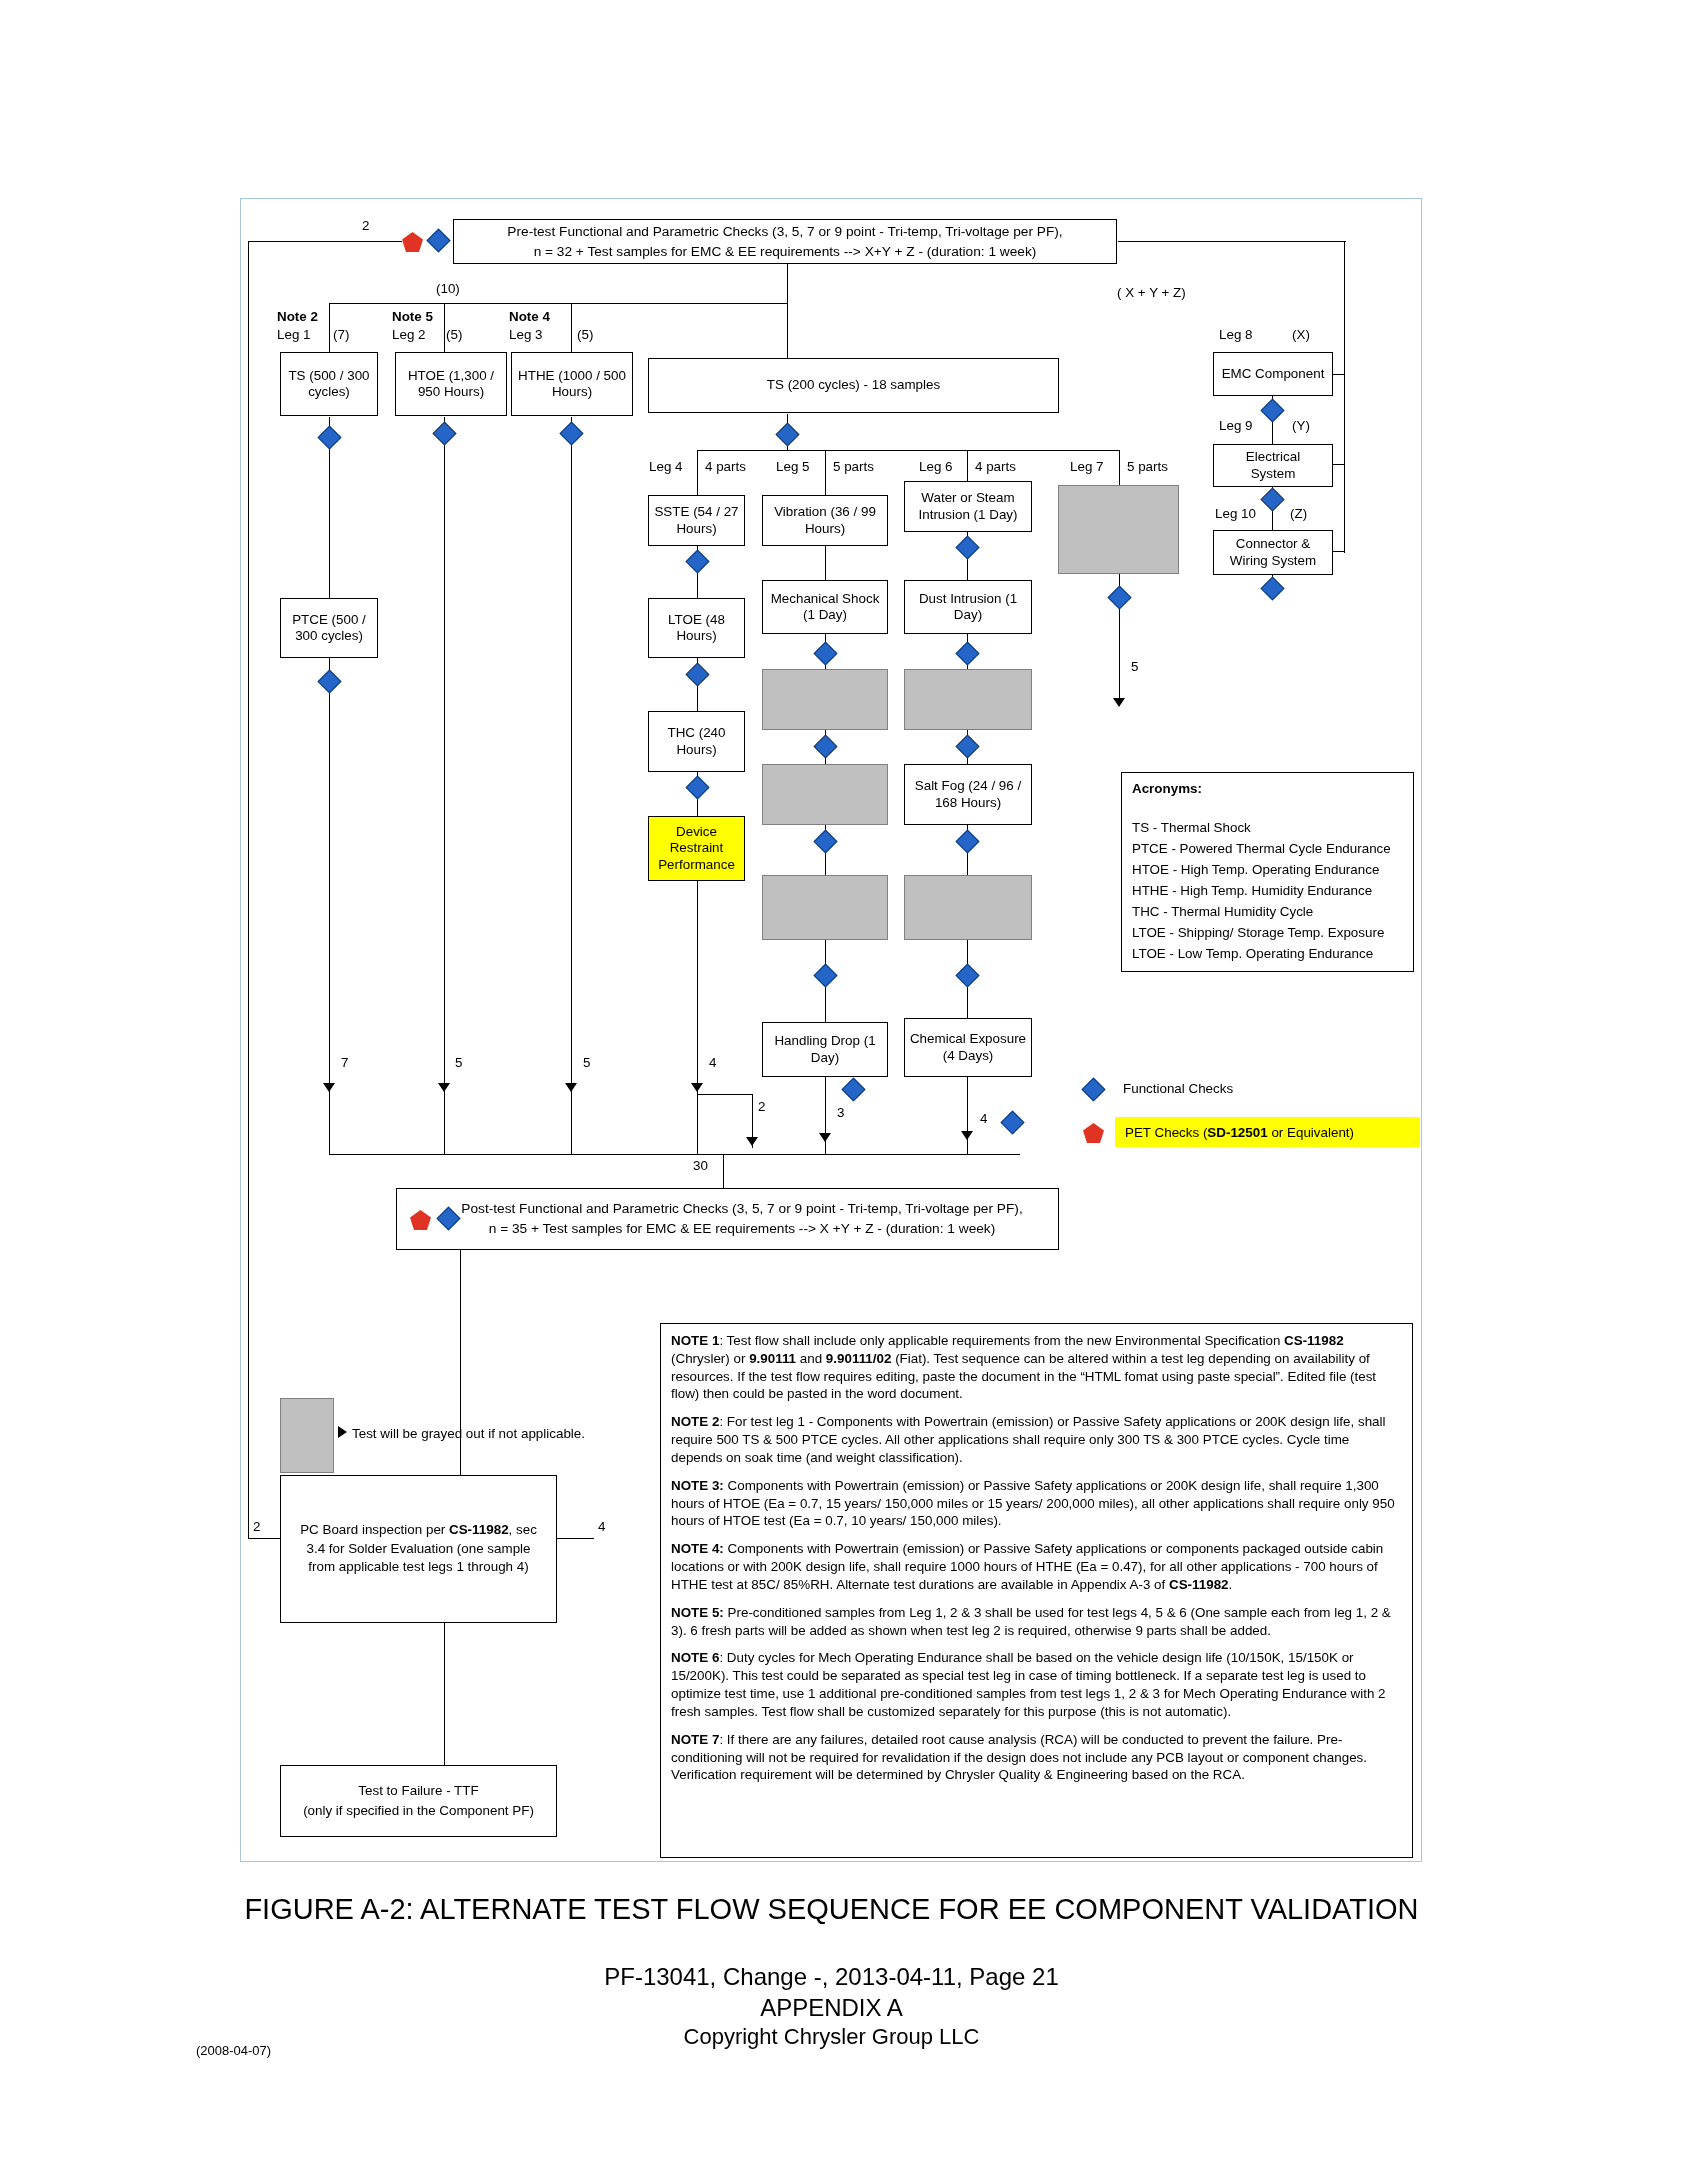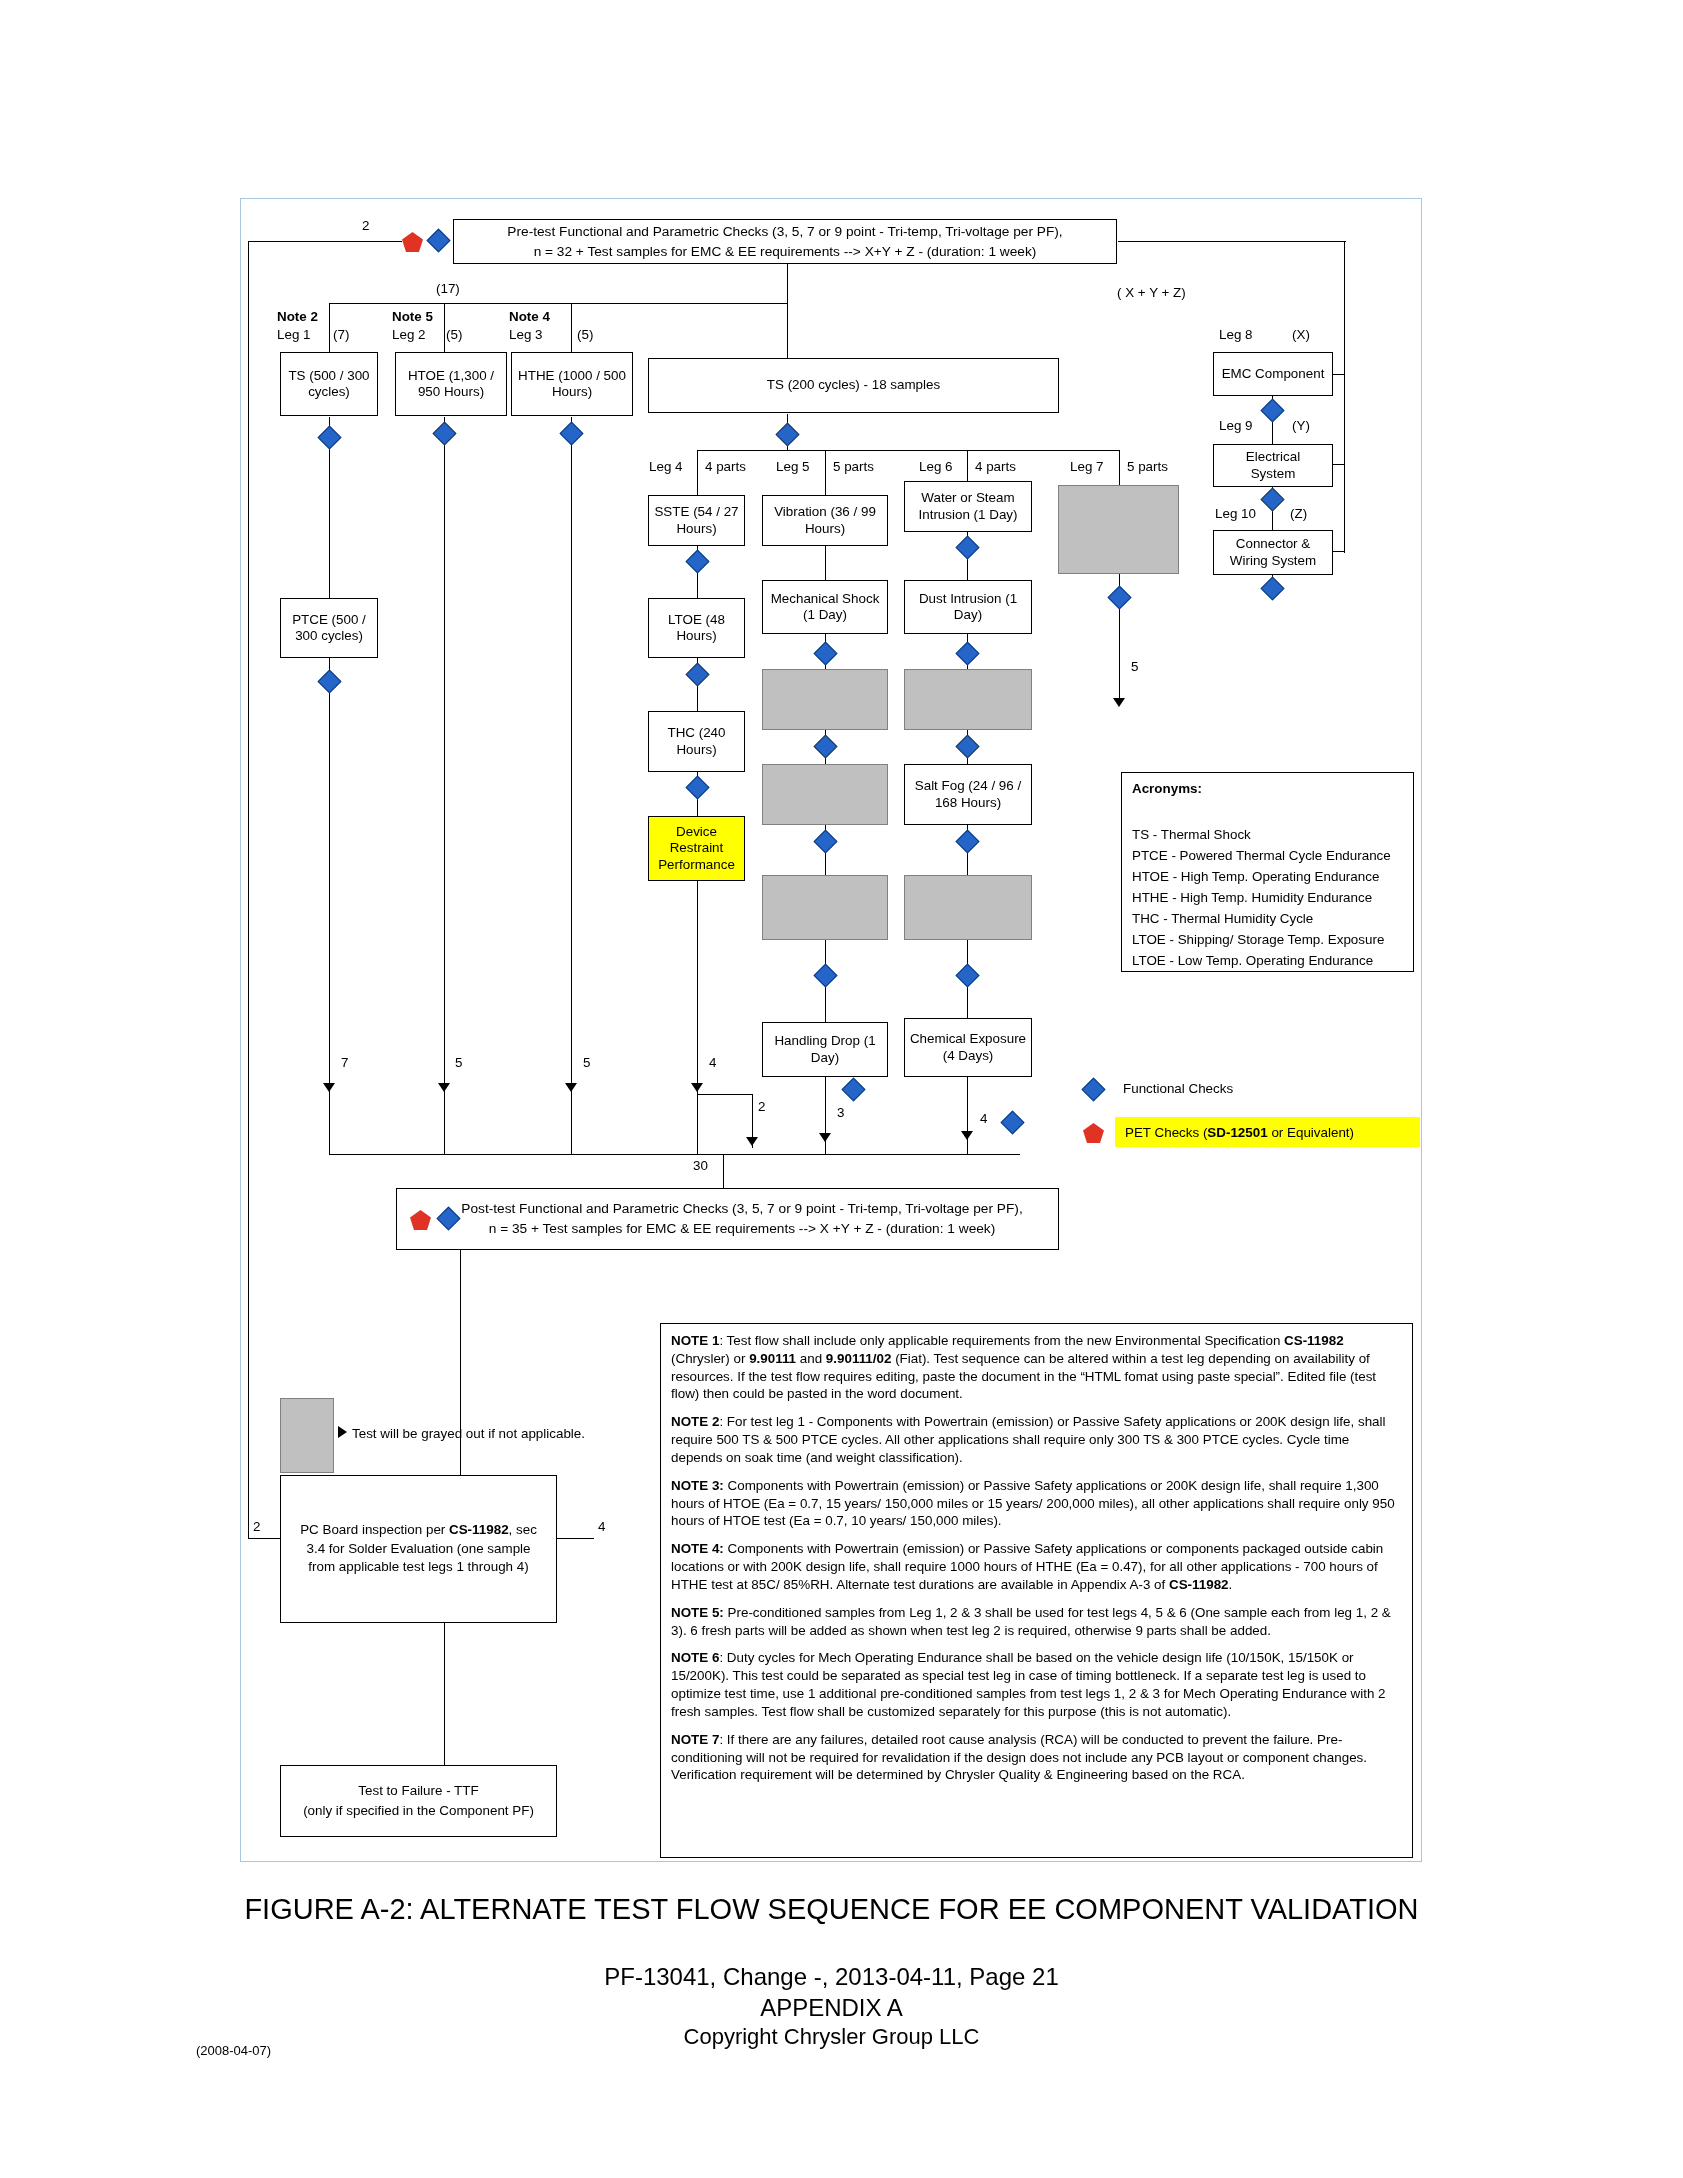--- a/index.html
+++ b/index.html
@@ -13,21 +13,21 @@
   .gray{background:var(--c-gray,#c0c0c0);border:1px solid #808080}
   .yellow{background:var(--c-highlight,#ffff00)}
   .dm{position:absolute;width:17px;height:17px;background:var(--c-diamond,#2565c8);border:1px solid #153c72;transform:rotate(45deg);z-index:3}
   .pg{position:absolute;width:21px;height:20px;background:var(--c-pentagon,#e03323);clip-path:polygon(50% 0,100% 38%,81% 100%,19% 100%,0 38%);z-index:3}
   .ad{position:absolute;width:0;height:0;border-left:6px solid transparent;border-right:6px solid transparent;border-top:9px solid #000;z-index:4}
   .ar{position:absolute;width:0;height:0;border-top:6px solid transparent;border-bottom:6px solid transparent;border-left:9px solid #000;z-index:4}
   .lb{position:absolute;font-size:13.4px;white-space:nowrap;z-index:5;line-height:1.2}
   .b{font-weight:bold}
   .bigbox{position:absolute;border:1px solid #000;background:#fff;display:flex;flex-direction:column;align-items:center;justify-content:center;text-align:center;font-size:13.7px;line-height:1.45;z-index:2}
   .acro{position:absolute;left:1121px;top:772px;width:293px;height:200px;border:1px solid #000;background:#fff;padding:8px 10px;font-size:13.4px;z-index:2}
-  .acro .items{margin-top:28px}
+  .acro .items{margin-top:21px}
   .acro .items div{line-height:21px}
   .ybar{position:absolute;left:1115px;top:1117px;width:305px;height:30px;background:var(--c-highlight,#ffff00);display:flex;align-items:center;padding-left:10px;font-size:13.4px;z-index:2}
   .notes{position:absolute;left:660px;top:1323px;width:753px;height:535px;border:1px solid #000;background:#fff;padding:8px 10px;font-size:13.4px;line-height:1.33;z-index:2;overflow:hidden;text-align:left}
   .notes p{margin-bottom:10px}
   .caption{position:absolute;left:0;top:1893px;width:1663px;text-align:center;font-size:29px;z-index:5}
   .docline{position:absolute;left:0;top:1963px;width:1663px;text-align:center;font-size:24px;z-index:5}
   .appline{position:absolute;left:0;top:1994px;width:1663px;text-align:center;font-size:24px;z-index:5}
   .cpline{position:absolute;left:0;top:2024px;width:1663px;text-align:center;font-size:22px;z-index:5}
   .date{position:absolute;left:196px;top:2043px;font-size:13px;z-index:5}
 </style>
@@ -77,21 +77,21 @@
 <i class="ad" style="left:746px;top:1137px"></i>
 <i class="ar" style="left:338px;top:1426px"></i>
 
 <span class="lb" style="left:362px;top:218px">2</span>
 <span class="pg" style="left:402px;top:232px"></span>
 <span class="dm" style="left:430px;top:232px"></span>
 <div class="bigbox" style="left:453px;top:219px;width:664px;height:45px">
   <div>Pre-test Functional and Parametric Checks (3, 5, 7 or 9 point - Tri-temp, Tri-voltage per PF),</div>
   <div>n = 32 + Test samples for EMC &amp; EE requirements --&gt; X+Y + Z  - (duration: 1 week)</div>
 </div>
-<span class="lb" style="left:436px;top:281px">(17)</span>
+<span class="lb" style="left:436px;top:281px">(10)</span>
 <span class="lb" style="left:1117px;top:285px">( X + Y + Z)</span>
 
 <span class="lb b" style="left:277px;top:309px">Note 2</span>
 <span class="lb" style="left:277px;top:327px">Leg 1</span>
 <span class="lb" style="left:333px;top:327px">(7)</span>
 <span class="lb b" style="left:392px;top:309px">Note 5</span>
 <span class="lb" style="left:392px;top:327px">Leg 2</span>
 <span class="lb" style="left:446px;top:327px">(5)</span>
 <span class="lb b" style="left:509px;top:309px">Note 4</span>
 <span class="lb" style="left:509px;top:327px">Leg 3</span>

